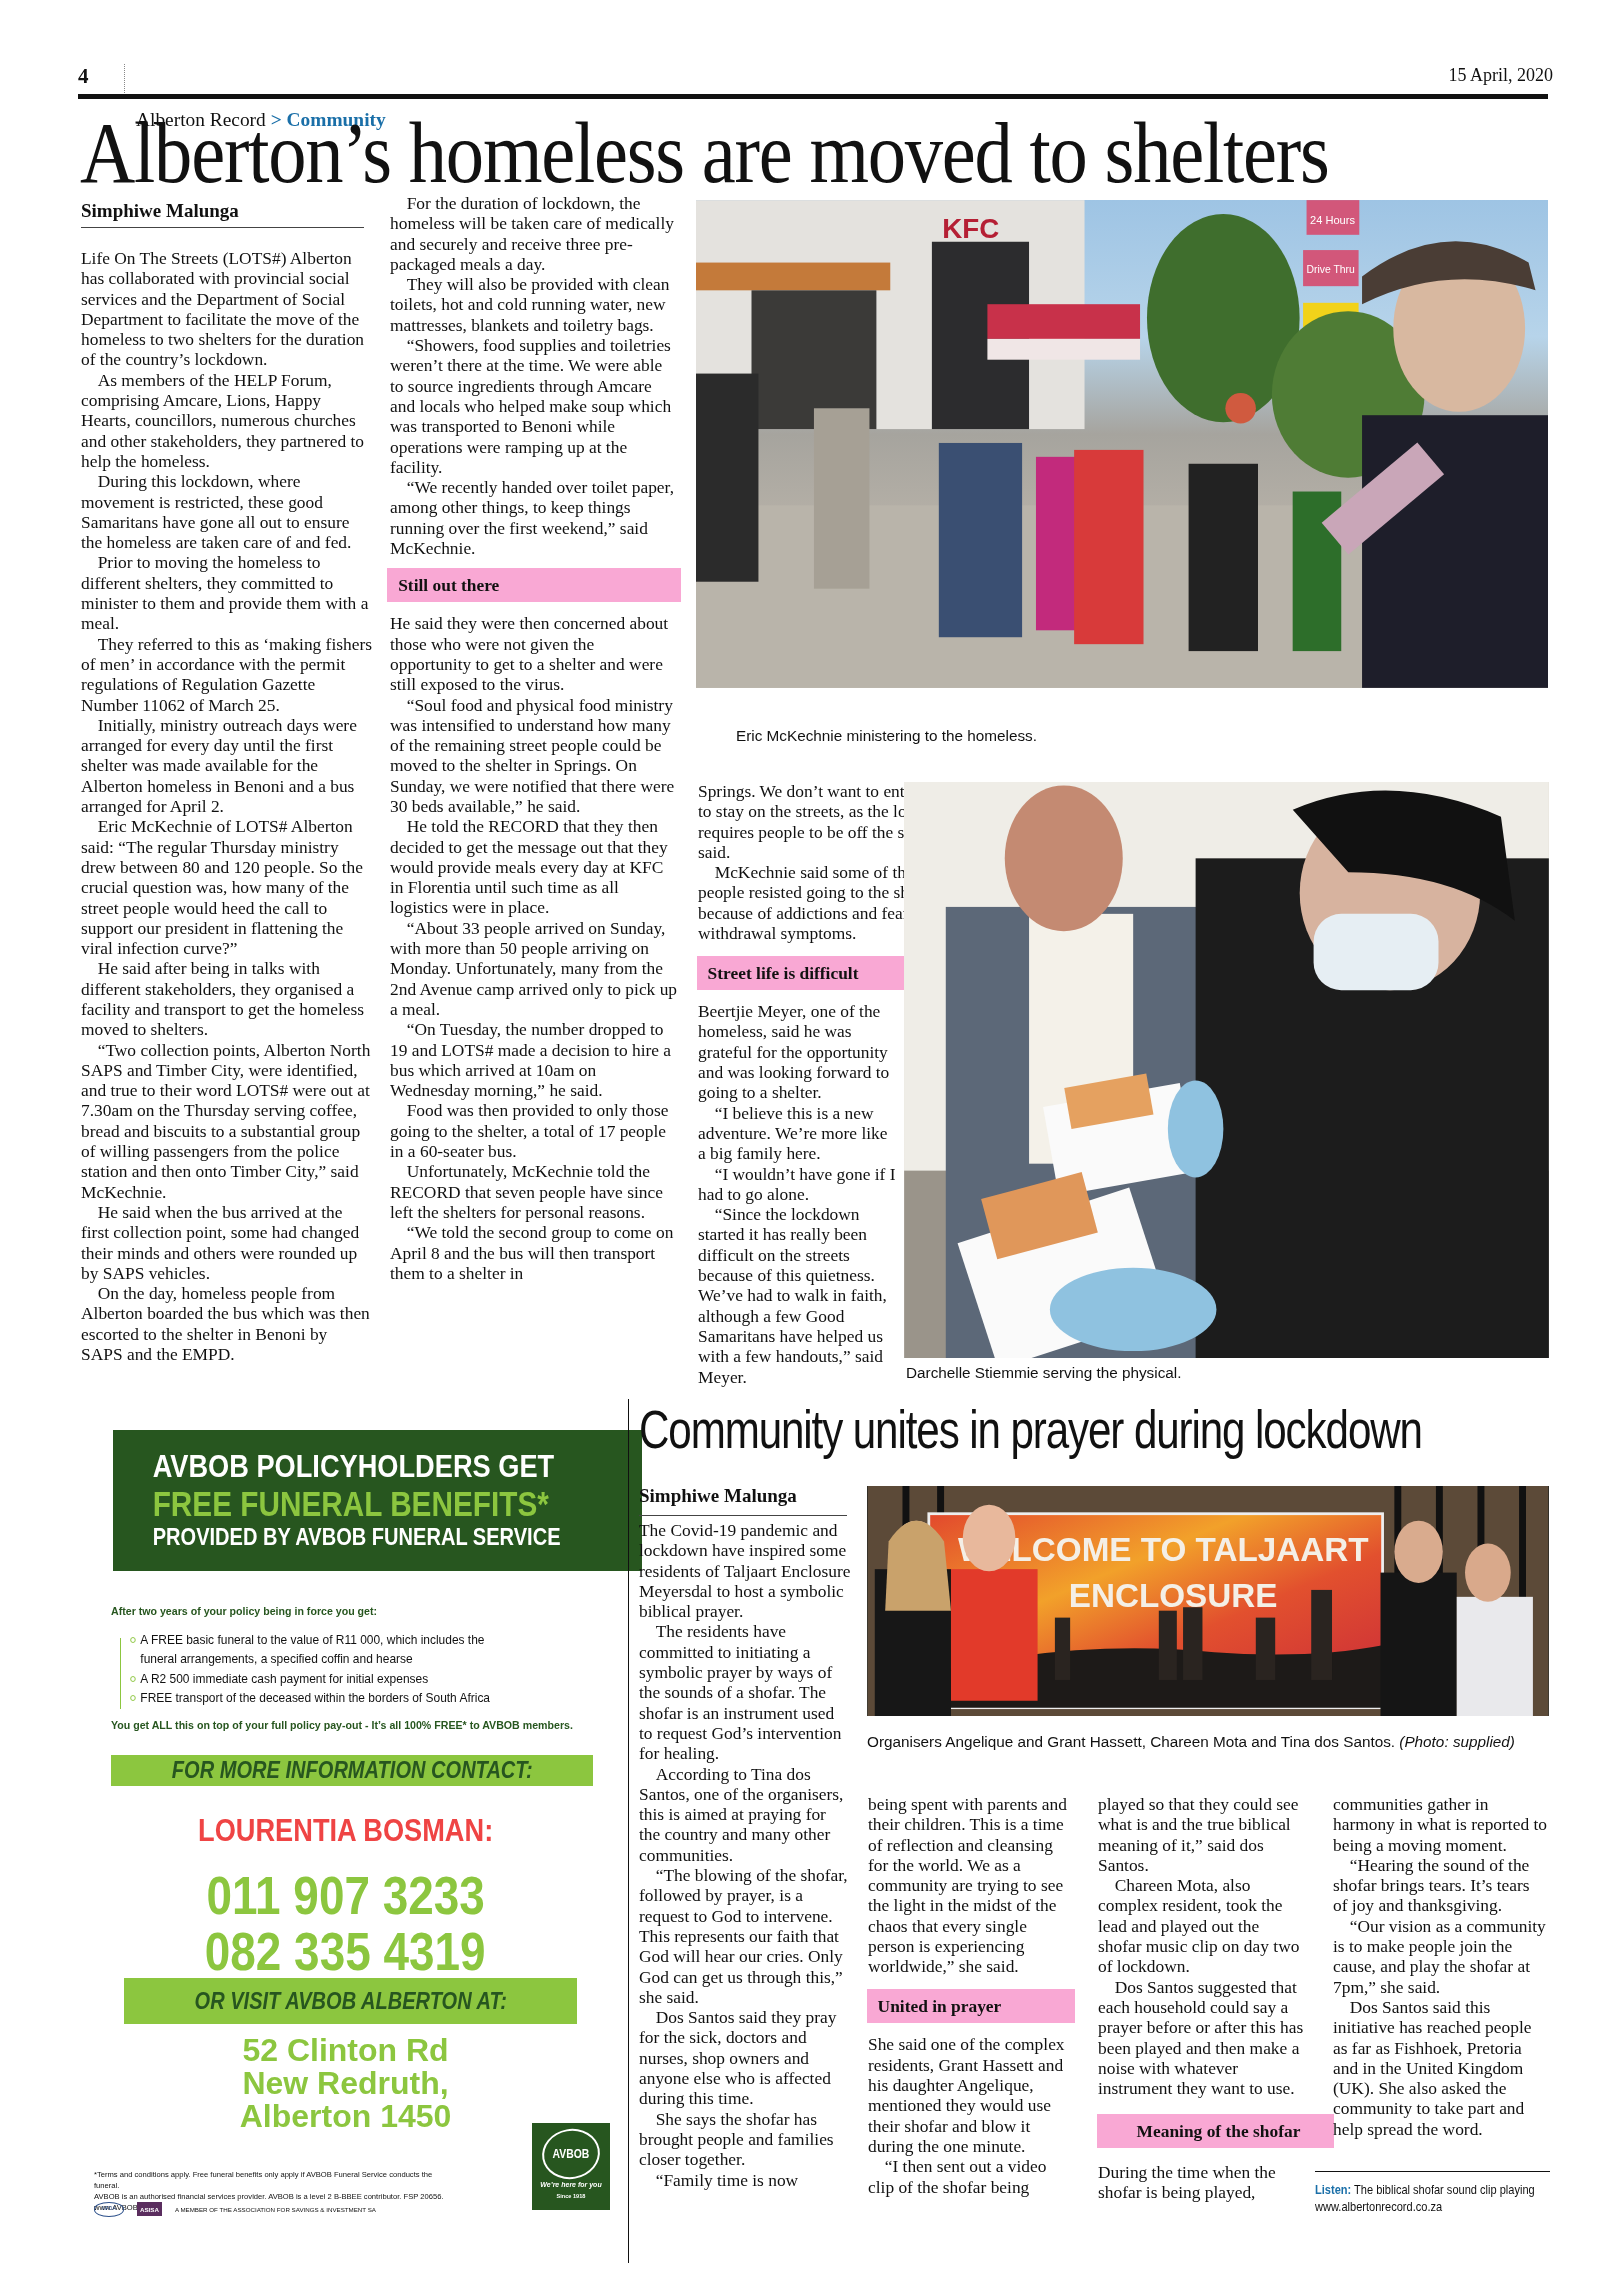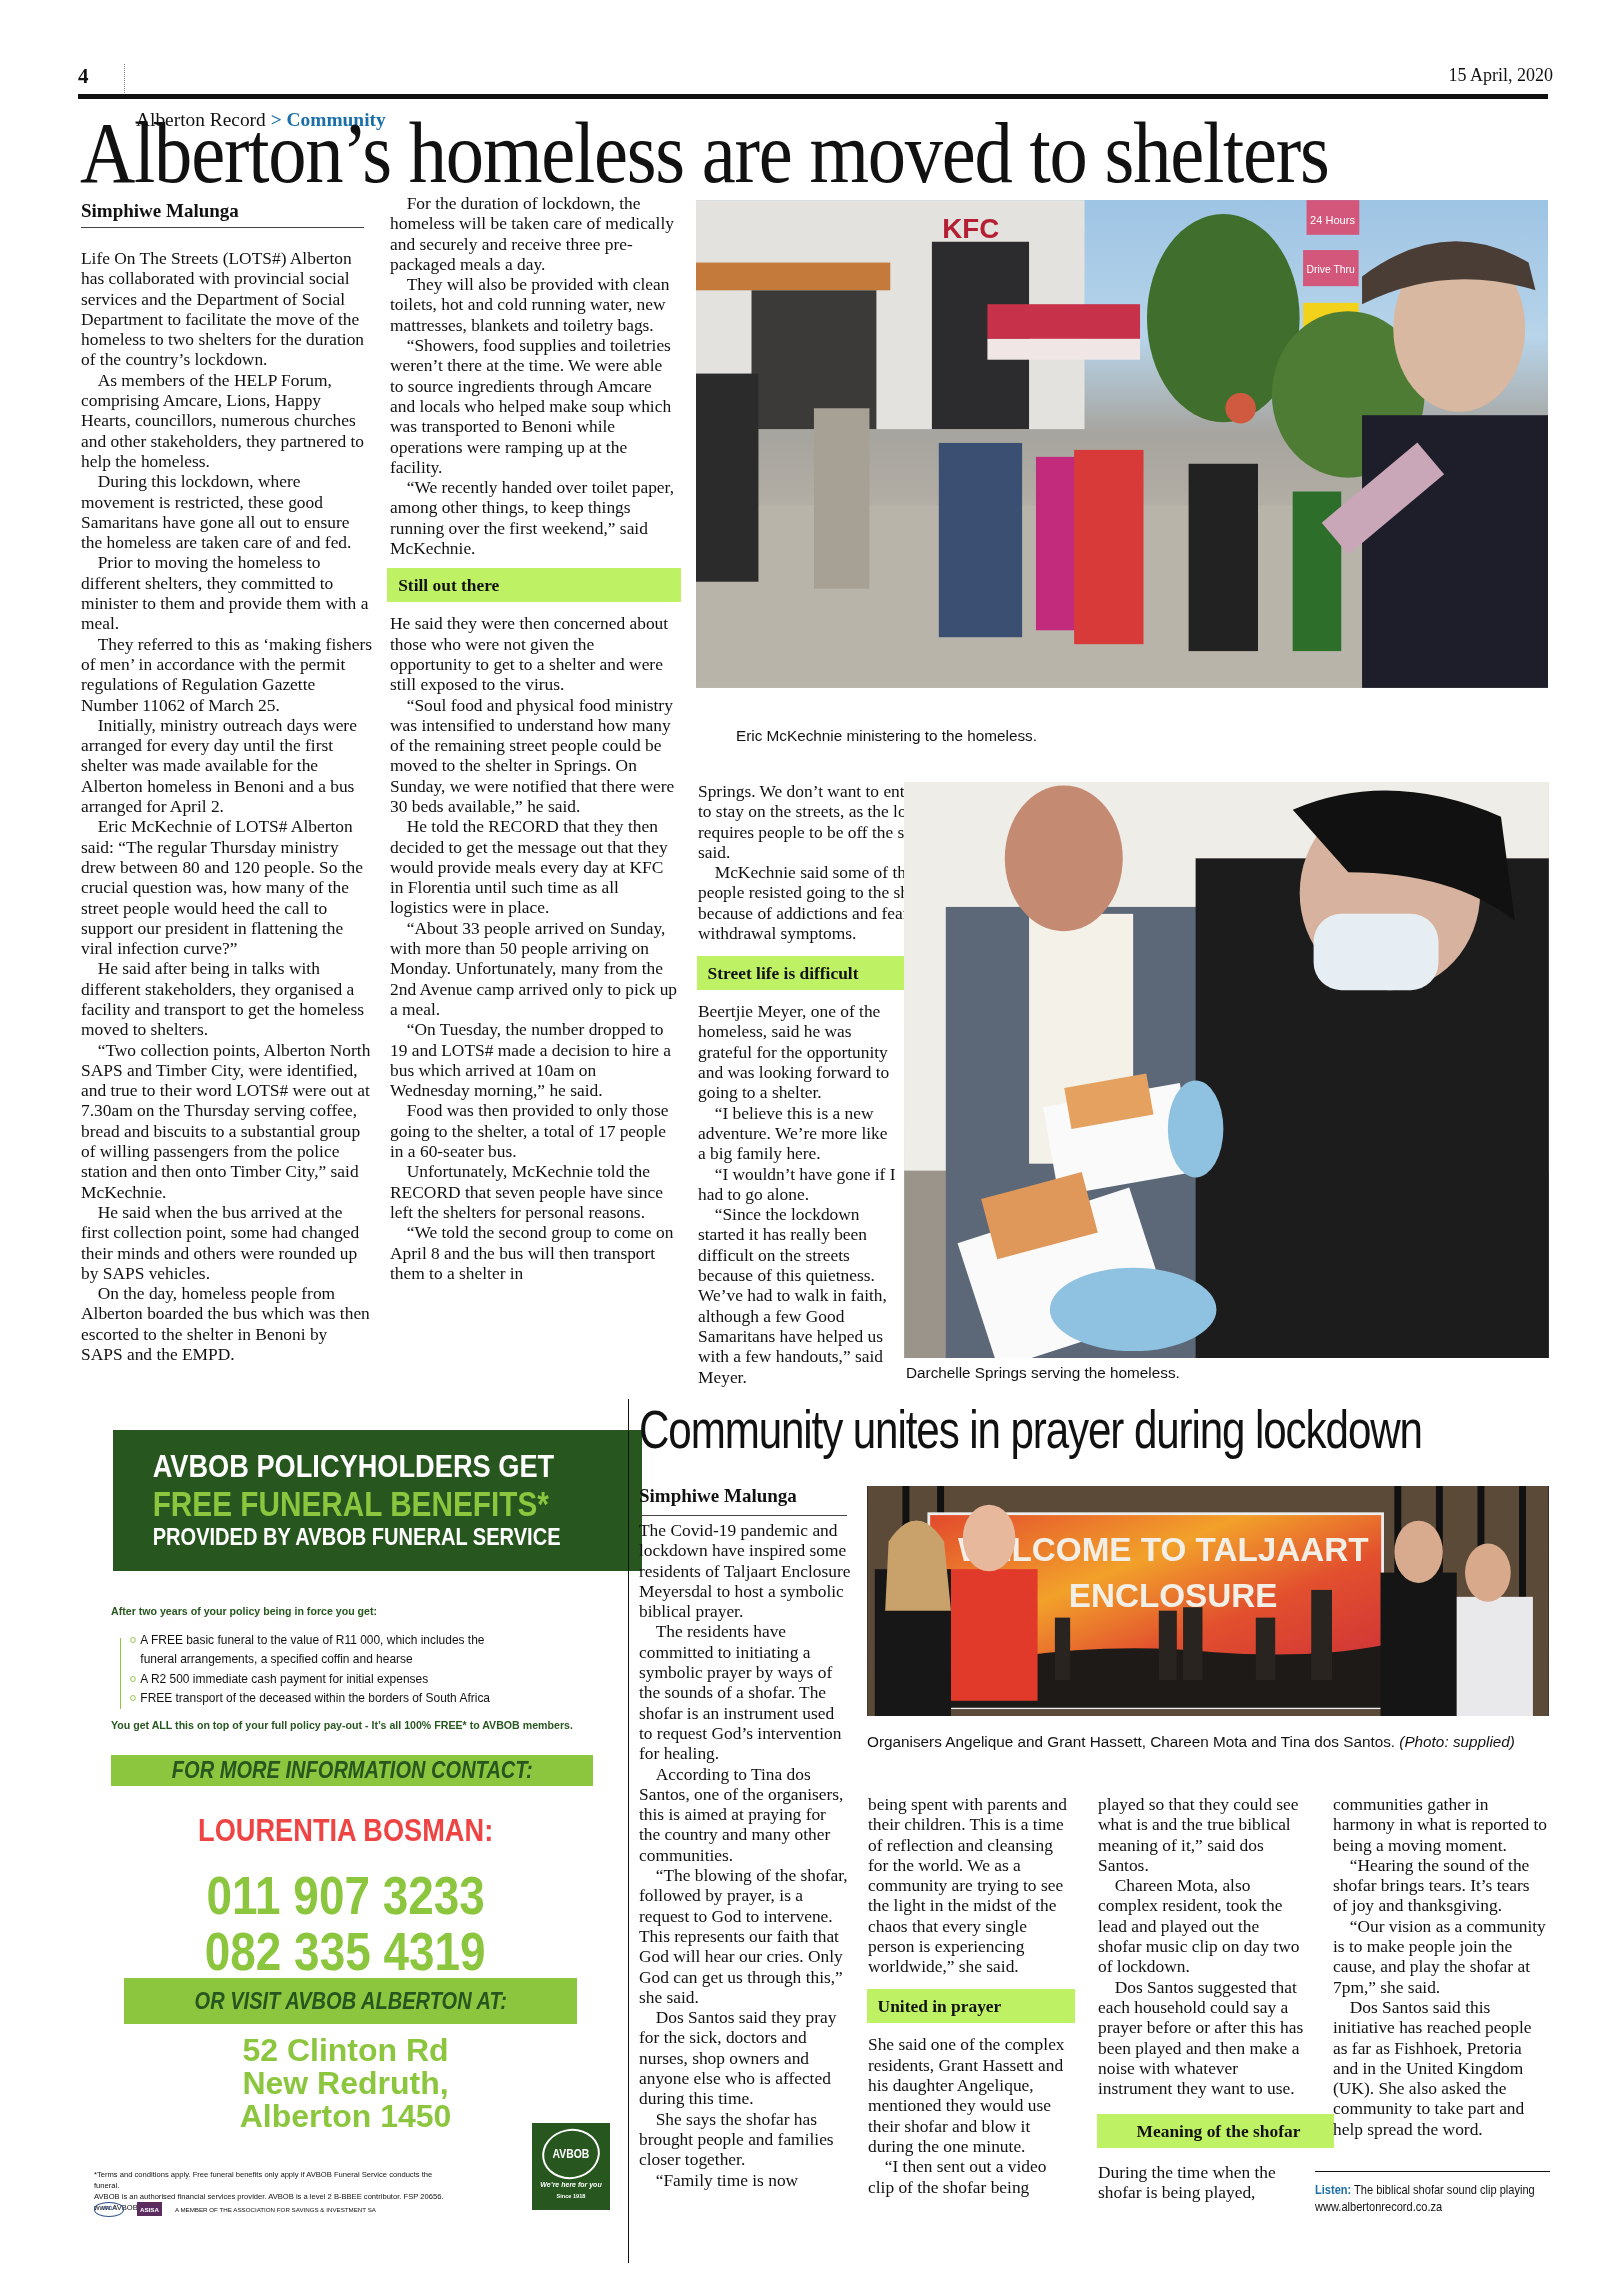--- a/index.html
+++ b/index.html
@@ -15,21 +15,21 @@
   .hdr-rule { left:78px; top:94px; width:1470px; height:4.9px; background:#111; }
 
   .headline { left:80px; top:104px; font-size:87px; line-height:97px; letter-spacing:-1.4px; white-space:nowrap; transform:scaleX(0.88); transform-origin:left top; }
 
   .byline { font-weight:bold; font-size:19px; }
   .byline-rule { height:1.4px; background:#444; }
 
   .col { font-size:17.4px; line-height:20.3px; text-align:left; }
   .col p { margin:0; text-indent:0; }
   .col p.ind { text-indent:16.7px; }
-  .subhead { background:#bef264; font-weight:bold; font-size:17.4px; padding:7px 11px; }
+  .subhead { background:#f9a8d4; font-weight:bold; font-size:17.4px; padding:7px 11px; }
 
   .caption { font-family:"Liberation Sans", sans-serif; font-size:15.3px; color:#111; }
   .caption i { font-style:italic; }
 
   
   .photo { overflow:hidden; }
   .photo1 { left:696px; top:200px; width:852px; height:488px;
     background: linear-gradient(180deg,#9ec4e4 0%,#b7d4ea 28%,#a6a49e 48%,#b9b3a9 70%,#cbc5bb 100%); }
   .photo2 { left:904px; top:782px; width:645px; height:576px;
     background: linear-gradient(135deg,#f0ede6 0%,#e7e3da 40%,#c9c0b0 70%,#8d8373 100%); }
@@ -179,21 +179,21 @@
     <path d="M560 40 Q700 -20 860 50 L880 200 Q790 130 640 130 Z" fill="#111"></path>
     <rect x="590" y="190" width="180" height="110" rx="40" fill="#e6eef3"></rect>
     <rect x="210" y="450" width="200" height="130" fill="#fafafa" transform="rotate(-10 310 515)"></rect>
     <rect x="235" y="430" width="120" height="60" fill="#e5a160" transform="rotate(-10 295 460)"></rect>
     <rect x="100" y="620" width="260" height="190" fill="#fafafa" transform="rotate(-18 230 715)"></rect>
     <rect x="120" y="580" width="150" height="90" fill="#e0975a" transform="rotate(-15 195 625)"></rect>
     <ellipse cx="330" cy="760" rx="120" ry="60" fill="#8fc2e0"></ellipse>
     <ellipse cx="420" cy="500" rx="40" ry="70" fill="#8fc2e0"></ellipse>
   </svg>
 </div>
-<div class="abs caption" style="left:906px;top:1364px;">Darchelle Springs serving the homeless.</div>
+<div class="abs caption" style="left:906px;top:1364px;">Darchelle Stiemmie serving the physical.</div>
 
 <div class="abs ad-top">
   <div class="l1">AVBOB POLICYHOLDERS GET</div>
   <div class="l2">FREE FUNERAL BENEFITS*</div>
   <div class="l3">PROVIDED BY AVBOB FUNERAL SERVICE</div>
 </div>
 <div class="abs ad-body ad-intro">After two years of your policy being in force you get:</div>
 <div class="abs ad-body ad-list">
   <div class="bracket"></div>
   <div class="item"><span class="dot"></span><span>A FREE basic funeral to the value of R11 000, which includes the funeral arrangements, a specified coffin and hearse</span></div>

